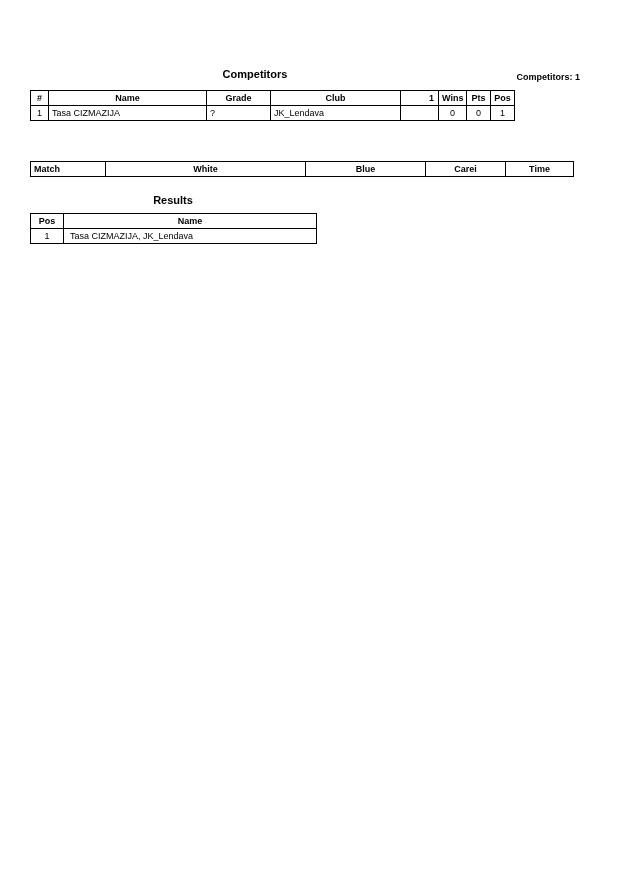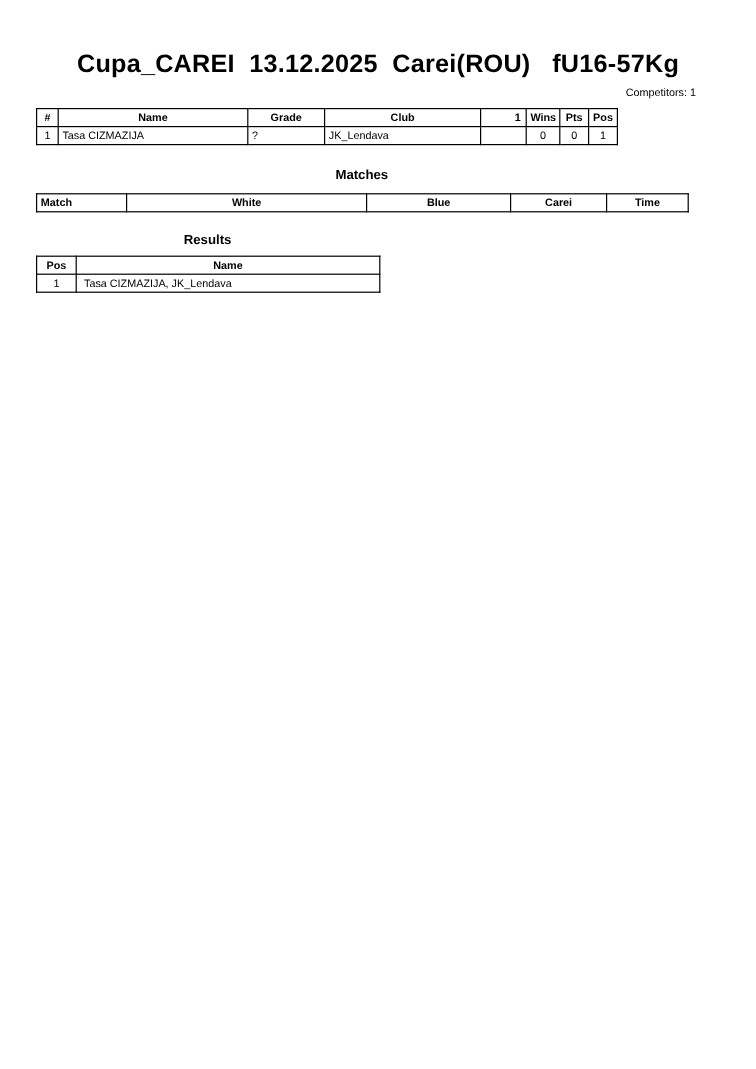--- a/index.html
+++ b/index.html
@@ -42,20 +42,21 @@
     left: 30px;
     width: 450px;
   }
   .competitors-count {
     position: absolute;
     top: 72px;
     left: 400px;
     width: 180px;
     text-align: right;
     font-size: 9px;
+    font-weight: bold;
   }
   .matches-heading {
     top: 140px;
     left: 30px;
     width: 543px;
   }
   .results-heading {
     top: 194px;
     left: 30px;
     width: 286px;
@@ -127,22 +128,22 @@
   .results-table .r-pos { width: 33px; text-align: center; }
   .results-table .r-name { width: 253px; text-align: left; }
   .results-table th.r-name { text-align: center; }
   .results-table td.r-name { padding-left: 6px; margin-left: 24px; }
 </style>
 </head>
 <body>
 
 <div class="page">
 
-  <div class="title">Cupa_CAREI  13.12.2025  Carei(ROU)   fU16-57Kg</div>
-
+
+  <div class="section-heading competitors-heading">Competitors</div>
   <div class="competitors-count">Competitors: 1</div>
 
   <table class="competitors-table">
     <thead>
       <tr>
         <th class="c-num">#</th>
         <th class="c-name">Name</th>
         <th class="c-grade">Grade</th>
         <th class="c-club">Club</th>
         <th class="c-1">1</th>
@@ -158,21 +159,20 @@
         <td class="c-grade">?</td>
         <td class="c-club">JK_Lendava</td>
         <td class="c-1"></td>
         <td class="c-wins">0</td>
         <td class="c-pts">0</td>
         <td class="c-pos">1</td>
       </tr>
     </tbody>
   </table>
 
-  <div class="section-heading matches-heading">Matches</div>
 
   <table class="matches-table">
     <thead>
       <tr>
         <th class="m-match">Match</th>
         <th class="m-white">White</th>
         <th class="m-blue">Blue</th>
         <th class="m-result">Carei</th>
         <th class="m-time">Time</th>
       </tr>

